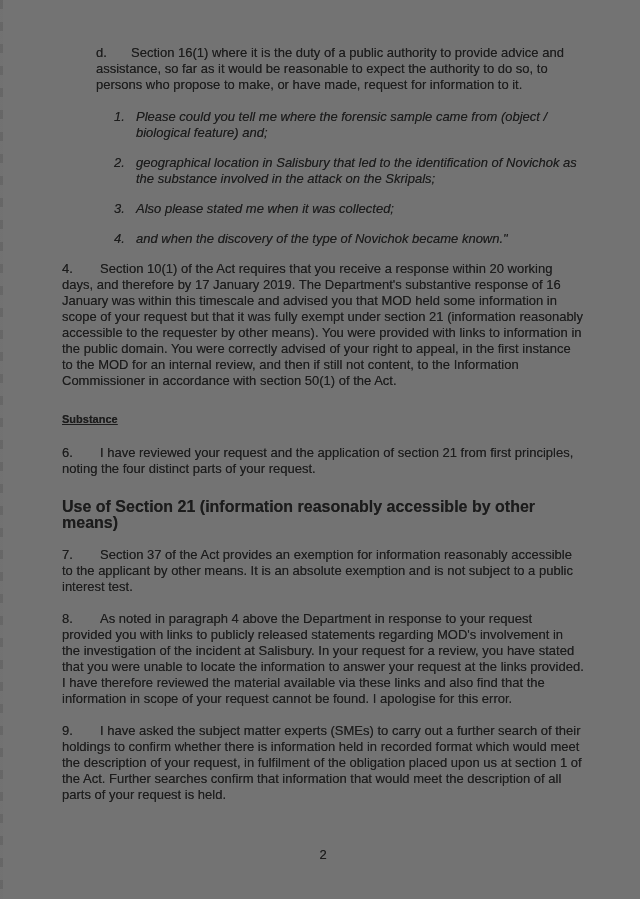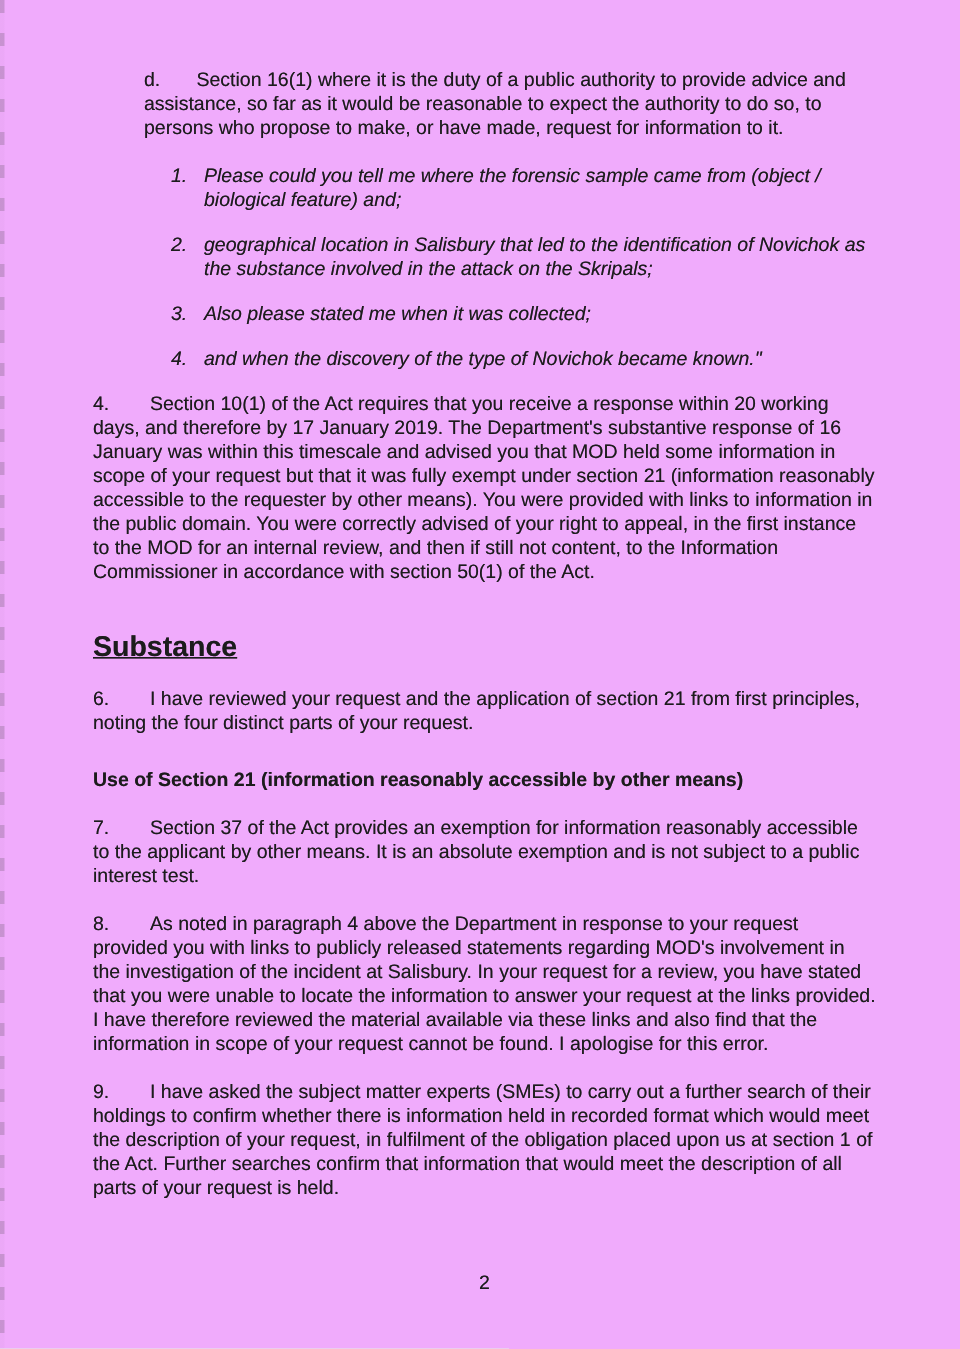--- a/index.html
+++ b/index.html
@@ -5,21 +5,21 @@
   html, body {
     margin: 0;
     padding: 0;
     background: #e8e8e6;
   }
   .page {
     position: relative;
     width: 640px;
     height: 899px;
     margin: 0 auto;
-    background: #f0abfc;
+    background: #737373;
     overflow: hidden;
     font-family: "Liberation Sans", "DejaVu Sans", sans-serif;
     color: #1c1c1c;
   }
   
   .scan-edge {
     position: absolute;
     left: 0; top: 0;
     width: 3px; height: 100%;
     background: repeating-linear-gradient(
@@ -62,27 +62,27 @@
     margin-bottom: 14px;
     font-style: italic;
   }
   .qitem .qnum {
     flex: 0 0 22px;
   }
   .qitem .qtext {
     flex: 1 1 auto;
   }
   h3.underlined {
-    font-size: 19px;
+    font-size: 11px;
     font-weight: bold;
     text-decoration: underline;
-    margin: 35px 0 18px 0;
+    margin: 22px 0 18px 0;
   }
   h4.bold-heading {
-    font-size: 13px;
+    font-size: 16px;
     font-weight: bold;
     margin: 22px 0 16px 0;
   }
   .page-footer {
     position: absolute;
     left: 62px;
     top: 847px;
     width: 522px;
     text-align: center;
     font-size: 13px;

